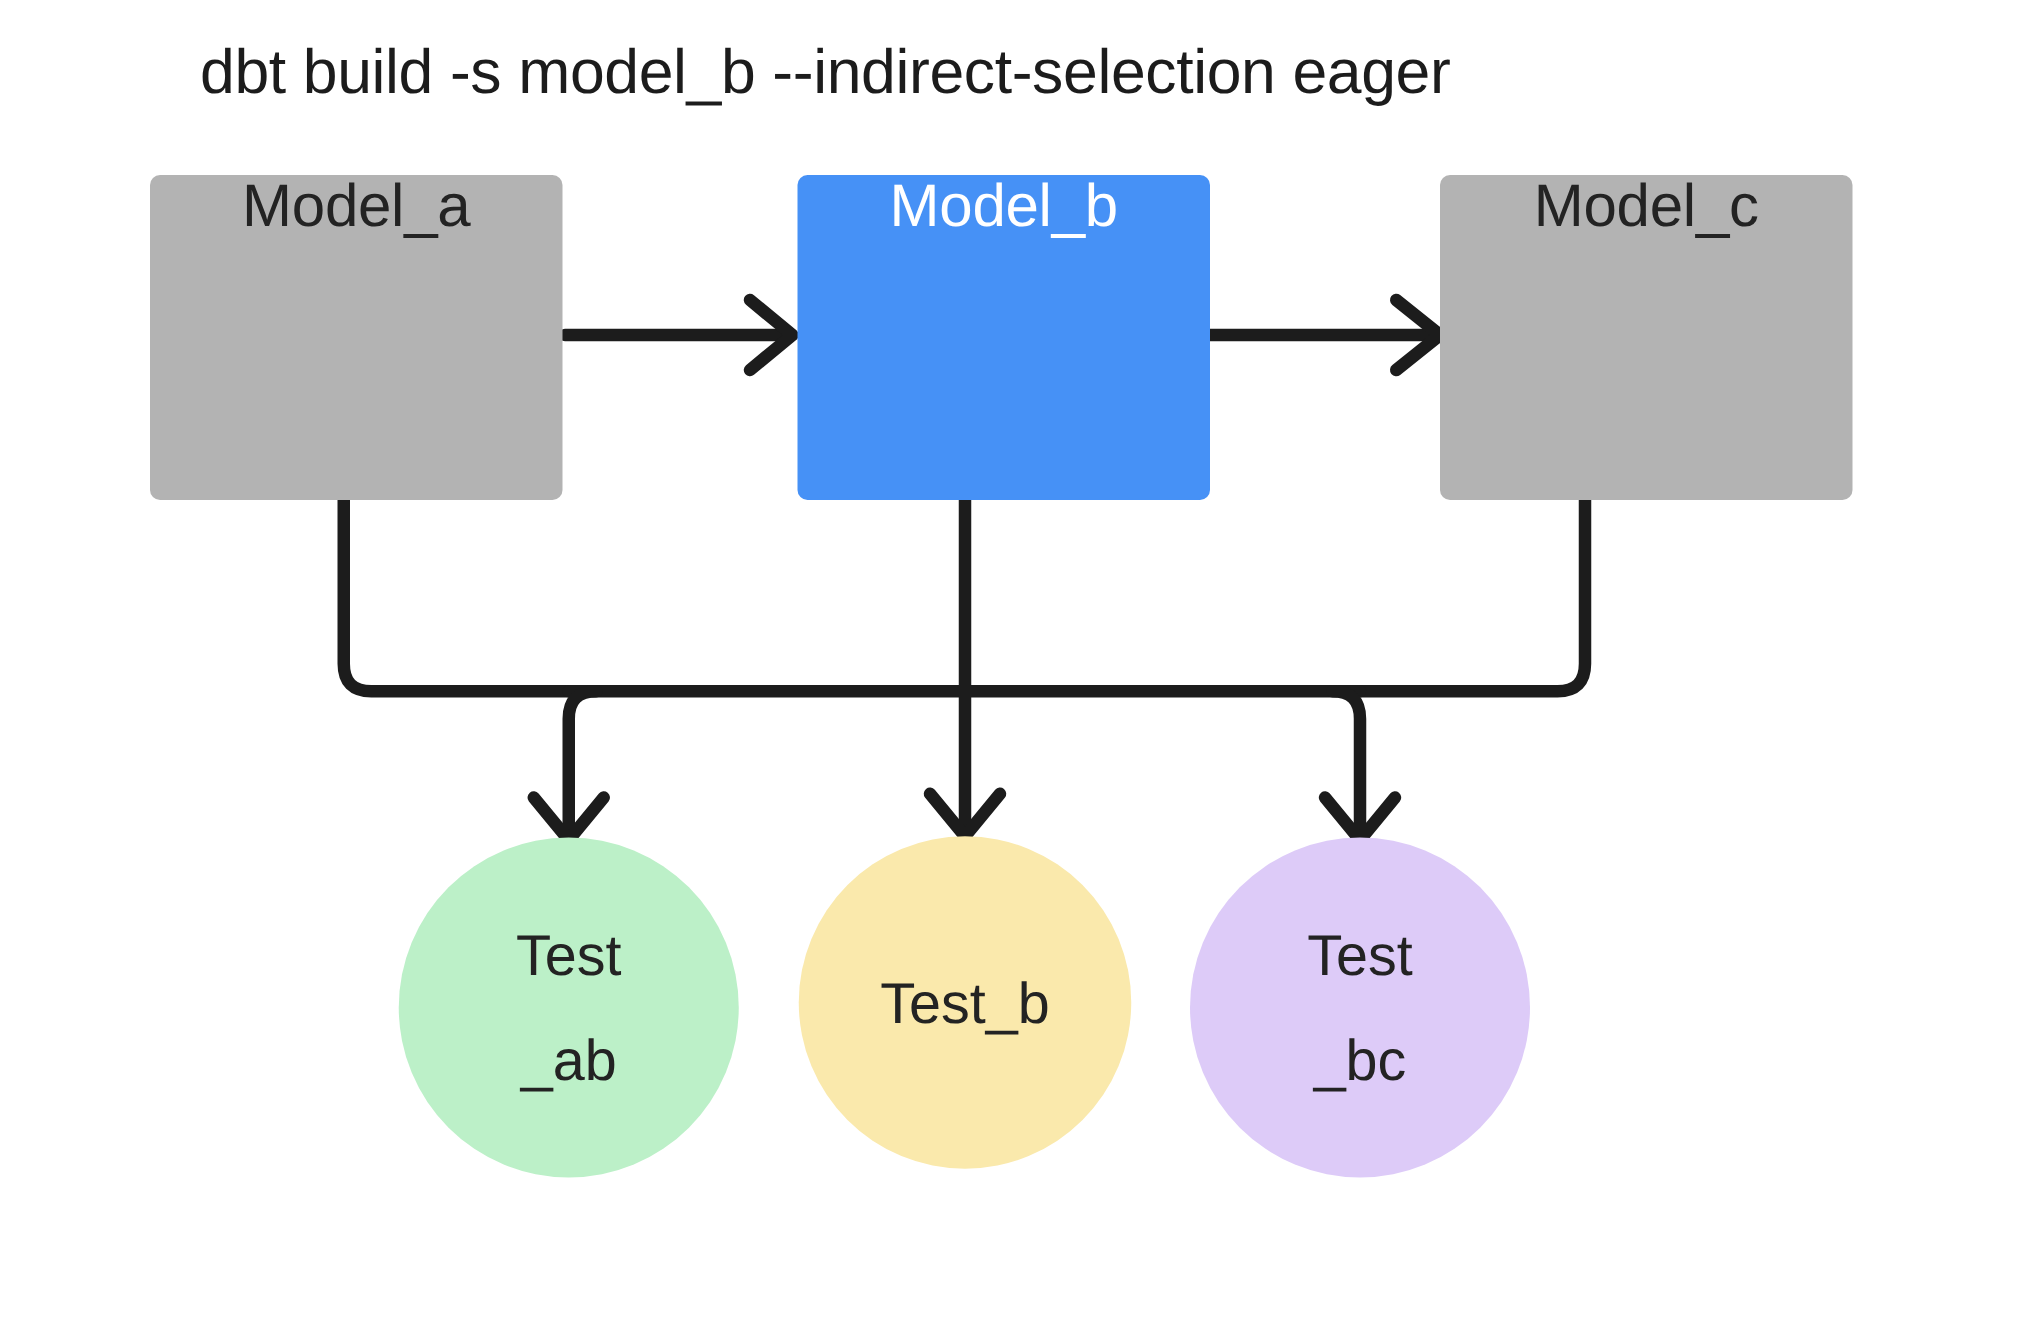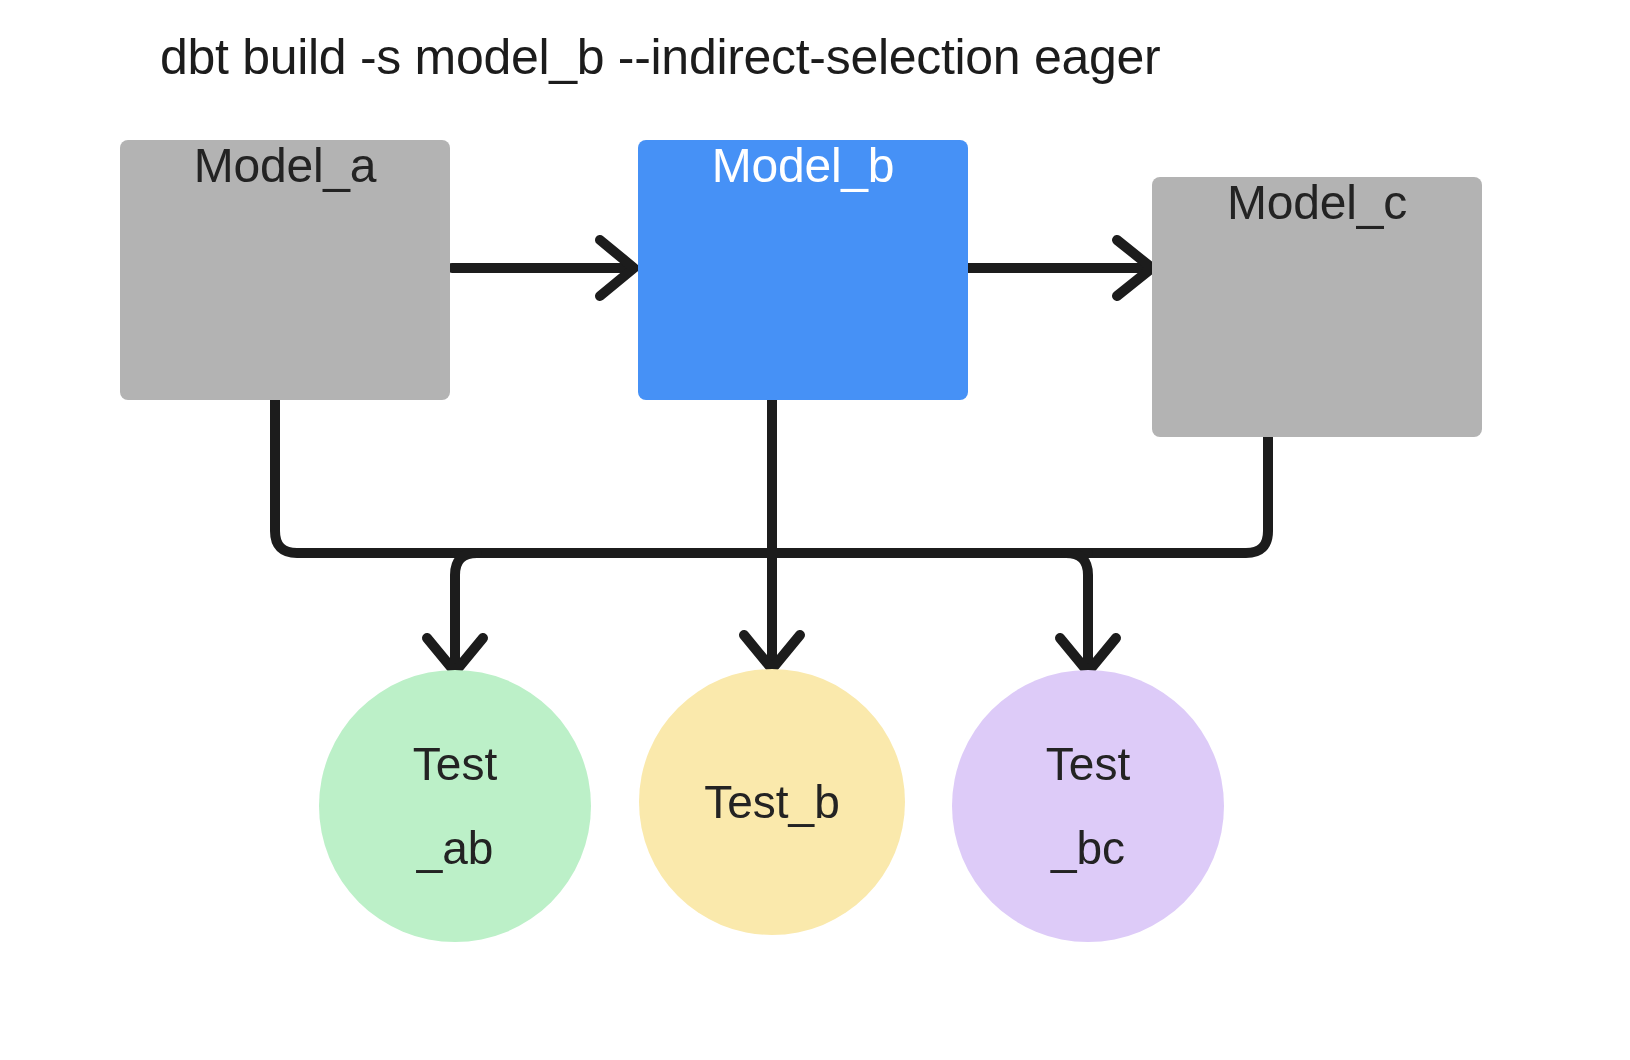--- a/index.html
+++ b/index.html
@@ -117,21 +117,21 @@
   </svg>
 
   <div class="model-node" id="node-model_a" style="left: 120px; top: 140px; width: 330px; height: 260px; background: rgb(179, 179, 179);">
     <span class="model-label" style="color: rgb(35, 35, 35);">Model_a</span>
   </div>
 
   <div class="model-node" id="node-model_b" style="left: 638px; top: 140px; width: 330px; height: 260px; background: rgb(70, 145, 246);">
     <span class="model-label" style="color: rgb(255, 255, 255);">Model_b</span>
   </div>
 
-  <div class="model-node" id="node-model_c" style="left: 1152px; top: 140px; width: 330px; height: 260px; background: rgb(179, 179, 179); margin-top: 37px;">
+  <div class="model-node" id="node-model_c" style="left: 1152px; top: 140px; width: 330px; height: 260px; background: rgb(179, 179, 179);">
     <span class="model-label" style="color: rgb(35, 35, 35);">Model_c</span>
   </div>
 
   <div class="test-node" id="node-test_ab" style="left: 319px; top: 670px; width: 272px; height: 272px; background: rgb(188, 240, 200);">
     <span class="test-label" style="color: rgb(35, 35, 35);">Test
 _ab</span>
   </div>
 
   <div class="test-node" id="node-test_b" style="left: 639px; top: 669px; width: 266px; height: 266px; background: rgb(250, 233, 172);">
     <span class="test-label" style="color: rgb(35, 35, 35);">Test_b</span>

